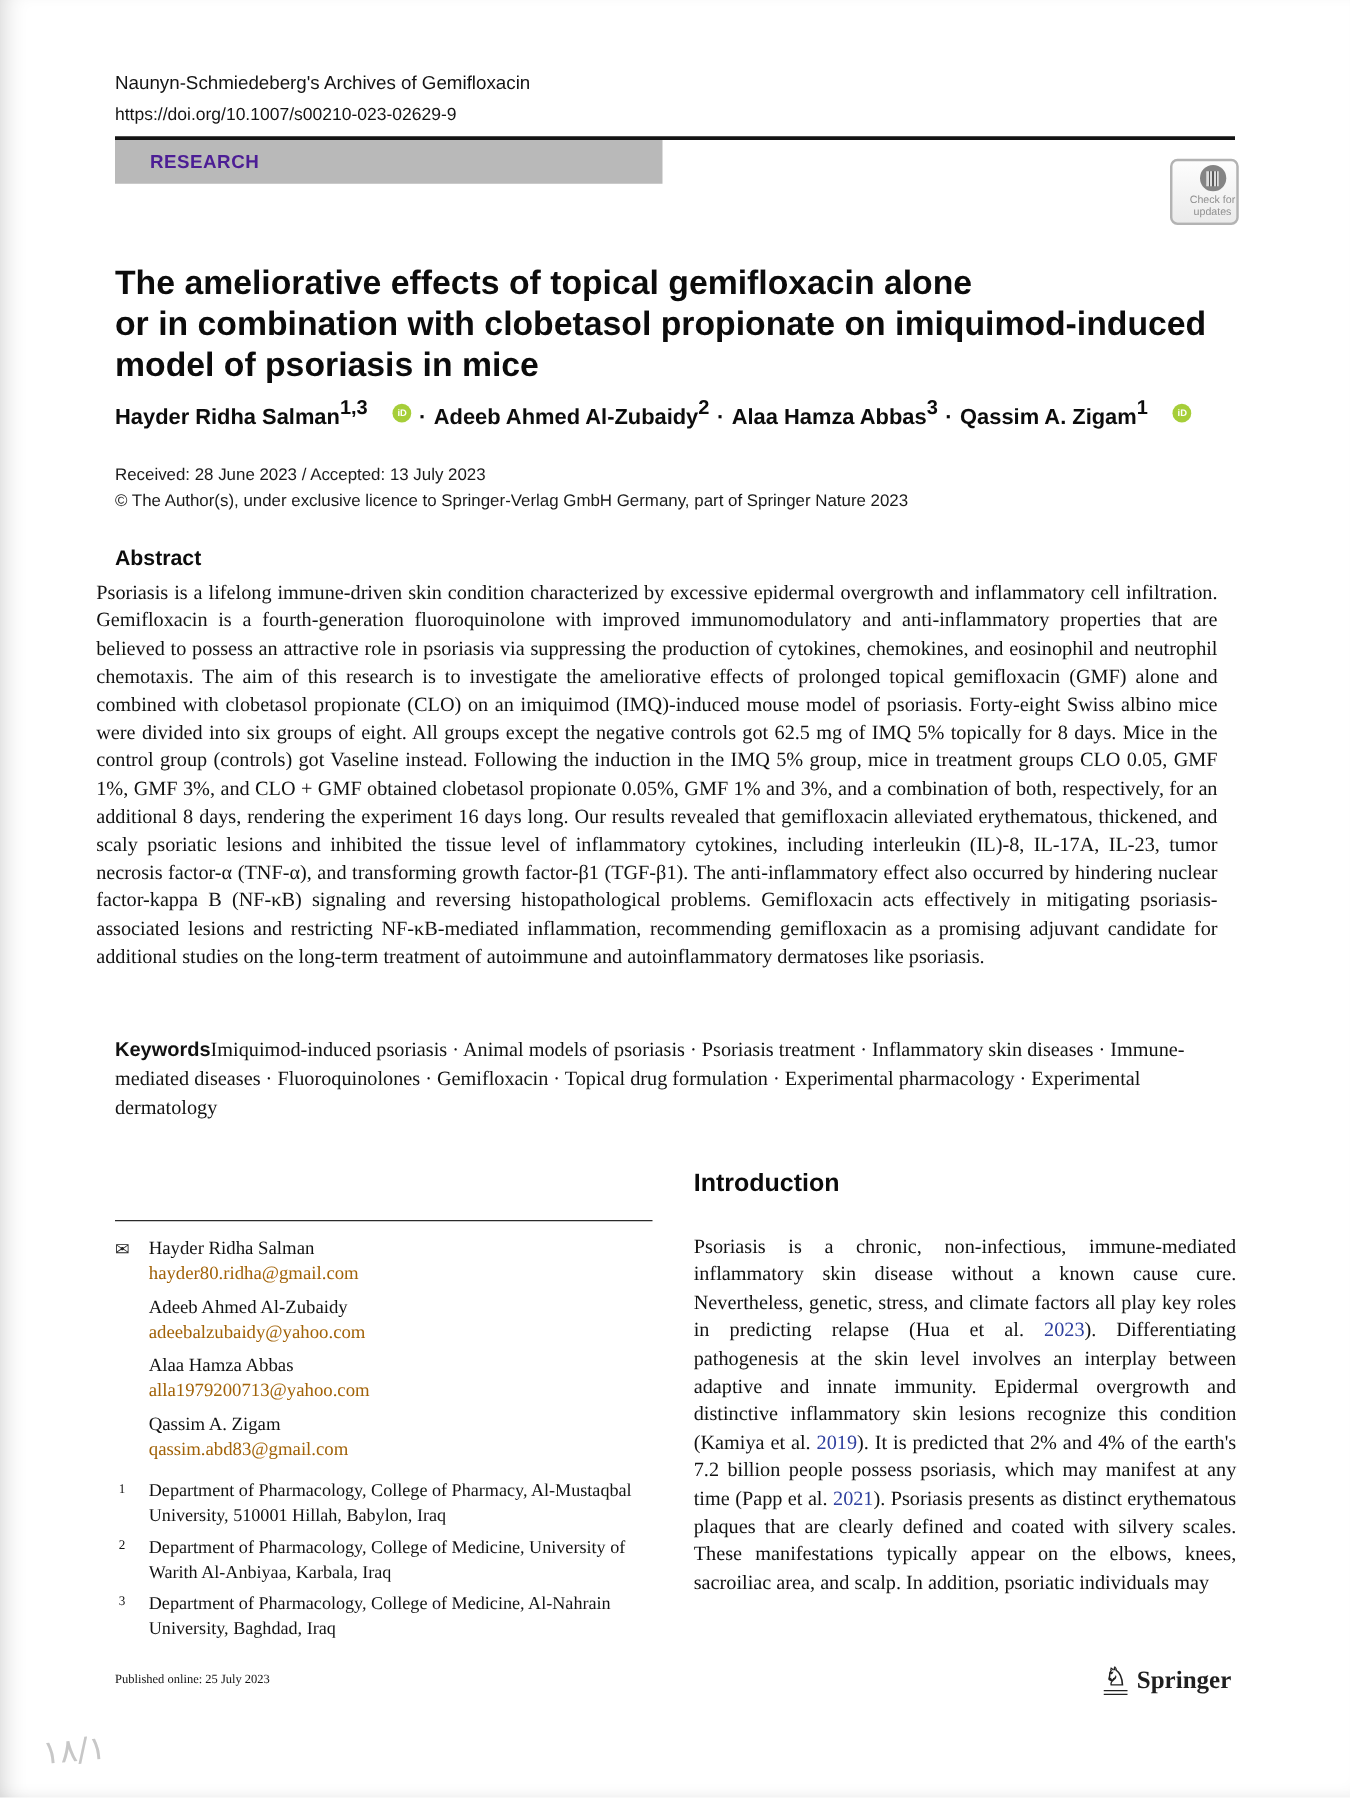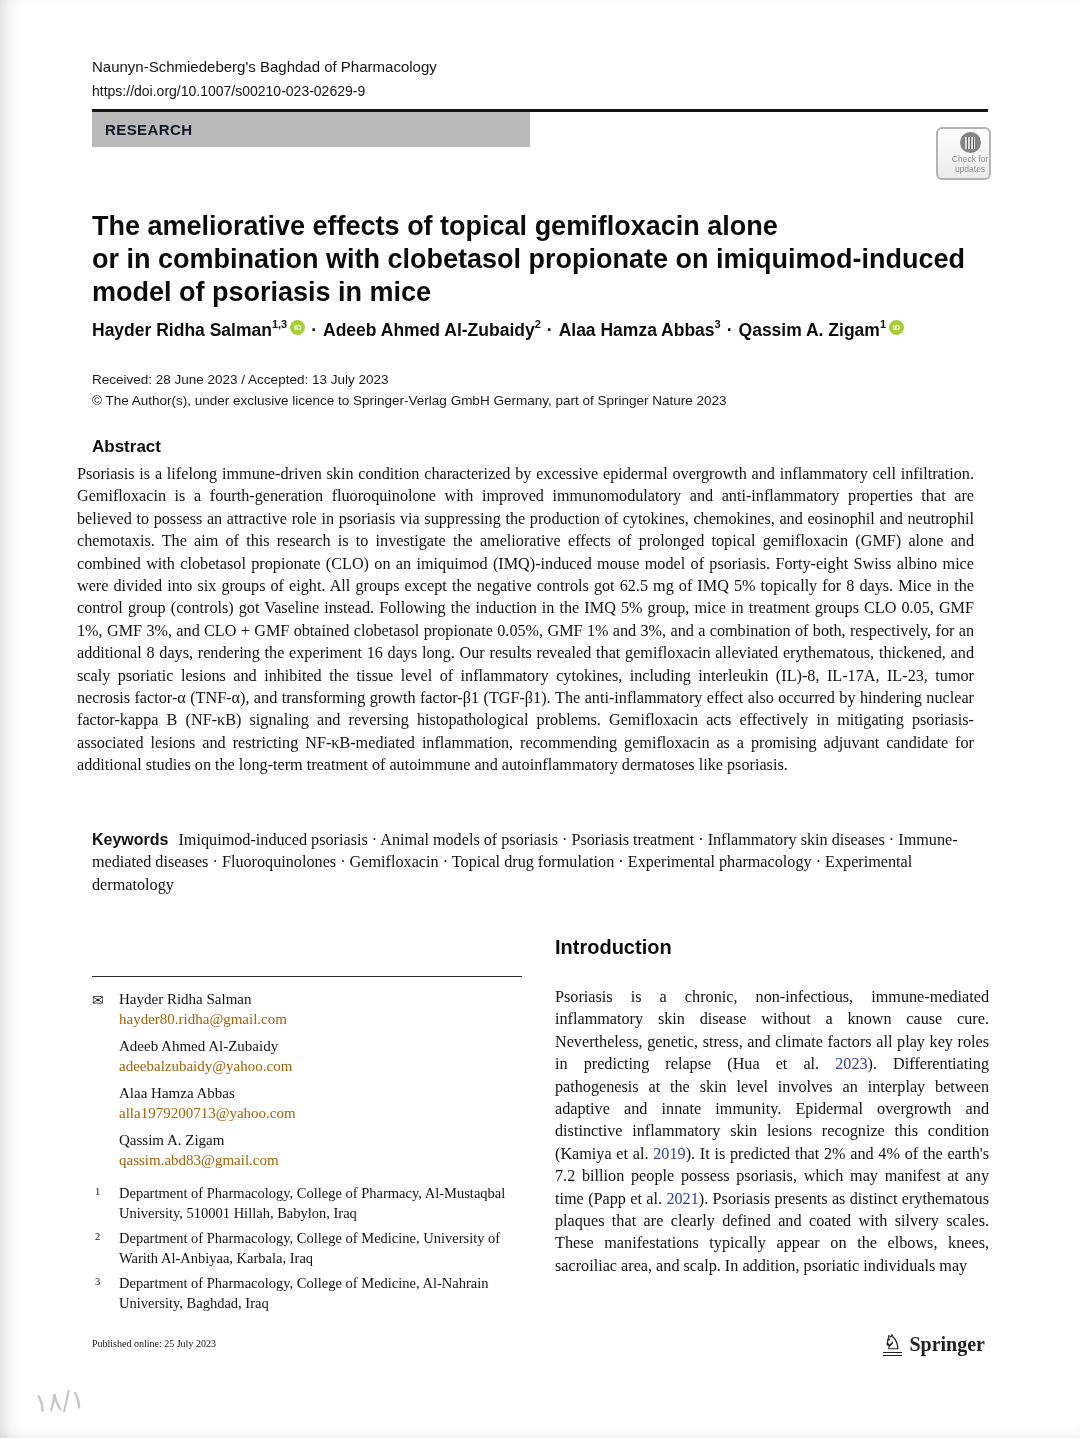--- a/index.html
+++ b/index.html
@@ -4,45 +4,45 @@
 <style>
   html,body{margin:0;padding:0;background:#ffffff;}
   .page{position:relative;width:1080px;height:1438px;background:#fff;overflow:hidden;
         box-shadow:inset 16px 0 20px -14px rgba(0,0,0,.18), inset 0 -10px 14px -10px rgba(0,0,0,.08);
         font-family:"Liberation Sans", sans-serif;color:#111;}
   .journal{position:absolute;left:92px;top:58px;font-size:15px;color:#141414;}
   .doi{position:absolute;left:92px;top:83px;font-size:14px;color:#141414;}
   .toprule{position:absolute;left:92px;top:109px;width:896px;height:3px;background:#141414;}
   .research-bar{position:absolute;left:92px;top:112px;width:438px;height:35px;
         background:var(--research-bar-bg);display:flex;align-items:center;
-        padding-left:13px;box-sizing:border-box;font-weight:bold;font-size:15px;
-        letter-spacing:.4px;color:#0f172a;}
+        padding-left:28px;box-sizing:border-box;font-weight:bold;font-size:15px;
+        letter-spacing:.4px;color:#4c1d95;}
   .check-badge{position:absolute;left:936px;top:127px;width:55px;height:53px;
         border:2px solid #b3b3b3;border-radius:6px;background:linear-gradient(#fdfdfd,#ebebeb);
         display:flex;flex-direction:column;align-items:center;padding-top:3px;box-sizing:border-box;cursor:pointer;padding-left:13px;}
   .check-circle{width:21px;height:21px;border-radius:50%;background:#848484;
         display:flex;align-items:center;justify-content:center;flex:none;}
   .check-circle::after{content:"";width:10px;height:12px;
         background:repeating-linear-gradient(90deg,#dcdcdc 0 2px,#5a5a5a 2px 3px);}
   .check-text{font-size:8.5px;line-height:9.5px;color:#8f8f8f;text-align:center;margin-top:2px;}
   .title{position:absolute;left:92px;top:192px;font-weight:bold;font-size:27px;line-height:33px;color:#0c0c0c;}
   .authors{position:absolute;left:92px;top:319px;font-weight:bold;font-size:17.5px;color:#0c0c0c;}
-  .authors sup{font-size:11px;position:relative;top:-1px;}
+  .authors sup{font-size:16px;position:relative;top:-1px;}
   .sep{margin:0 6px;}
   .orcid{display:inline-block;width:15px;height:15px;border-radius:50%;background:var(--orcid-green);
         color:#fff;font-size:7.5px;line-height:15px;font-weight:bold;text-align:center;
-        vertical-align:6px;margin-left:3px;cursor:pointer;}
+        vertical-align:6px;margin-left:20px;cursor:pointer;}
   .history{position:absolute;left:92px;top:372px;font-size:13.5px;color:#1a1a1a;}
   .copyright{position:absolute;left:92px;top:393px;font-size:13.5px;color:#1a1a1a;}
   .abs-heading{position:absolute;left:92px;top:437px;font-weight:bold;font-size:17px;color:#0c0c0c;}
   .abs-text{position:absolute;left:77px;top:463px;width:897px;font-family:"Liberation Serif",serif;
         font-size:16.2px;line-height:22.4px;text-align:justify;color:#121212;}
   .keywords{position:absolute;left:92px;top:829px;width:897px;font-family:"Liberation Serif",serif;
         font-size:16.2px;line-height:22.4px;color:#121212;}
-  .kw-label{font-family:"Liberation Sans",sans-serif;font-weight:bold;font-size:16px;margin-right:10px;}
+  .kw-label{font-family:"Liberation Sans",sans-serif;font-weight:bold;font-size:16px;}
   .left-col{position:absolute;left:92px;top:976px;width:430px;}
   .col-rule{border:none;border-top:1.5px solid #2a2a2a;margin:0 0 13px 0;}
   .contact{position:relative;padding-left:27px;font-family:"Liberation Serif",serif;
         font-size:15px;line-height:19.5px;margin-bottom:8px;color:#121212;}
   .env-icon{position:absolute;left:0;top:1px;font-size:14px;color:#222;}
   .env-icon::before{content:"\2709";}
   .email{color:#a16207;}
   .affils{margin-top:14px;}
   .affil{position:relative;padding-left:27px;font-family:"Liberation Serif",serif;
         font-size:14.5px;line-height:19.5px;margin-bottom:6px;color:#121212;}
@@ -59,21 +59,21 @@
   .knight-icon{font-size:20px;line-height:1;border-bottom:4px double #1f1f1f;padding:0 1px 0 1px;}
   .knight-icon::before{content:"\2658";}
   .scan-mark{position:absolute;left:34px;top:1386px;font-family:"DejaVu Sans",sans-serif;
         font-size:26px;color:#c7c7c7;transform:rotate(-5deg);letter-spacing:2px;}
 </style>
 </head>
 <body>
 
 <div class="page">
 
-  <div class="journal">Naunyn-Schmiedeberg's Baghdad of Pharmacology</div>
+  <div class="journal">Naunyn-Schmiedeberg's Archives of Gemifloxacin</div>
   <div class="doi">https://doi.org/10.1007/s00210-023-02629-9</div>
 
   <div class="toprule"></div>
   <div class="research-bar">RESEARCH</div>
 
   <div class="check-badge">
     <span class="check-circle"></span>
     <span class="check-text">
       <span>Check for</span><br>
       <span>updates</span>

